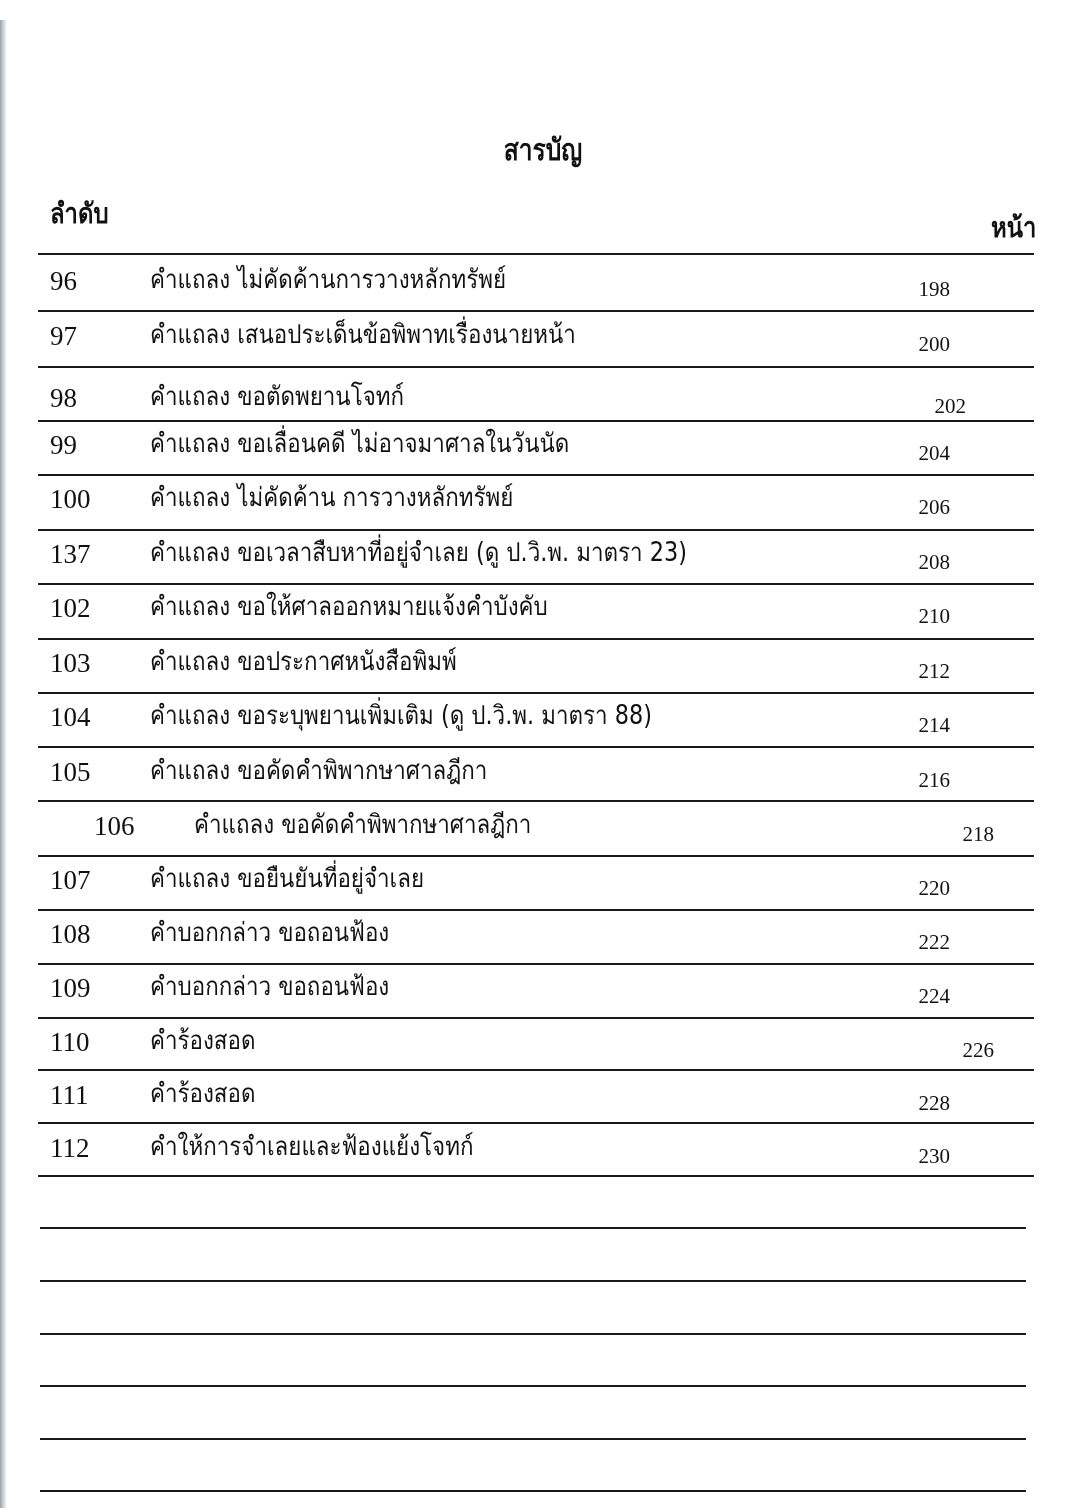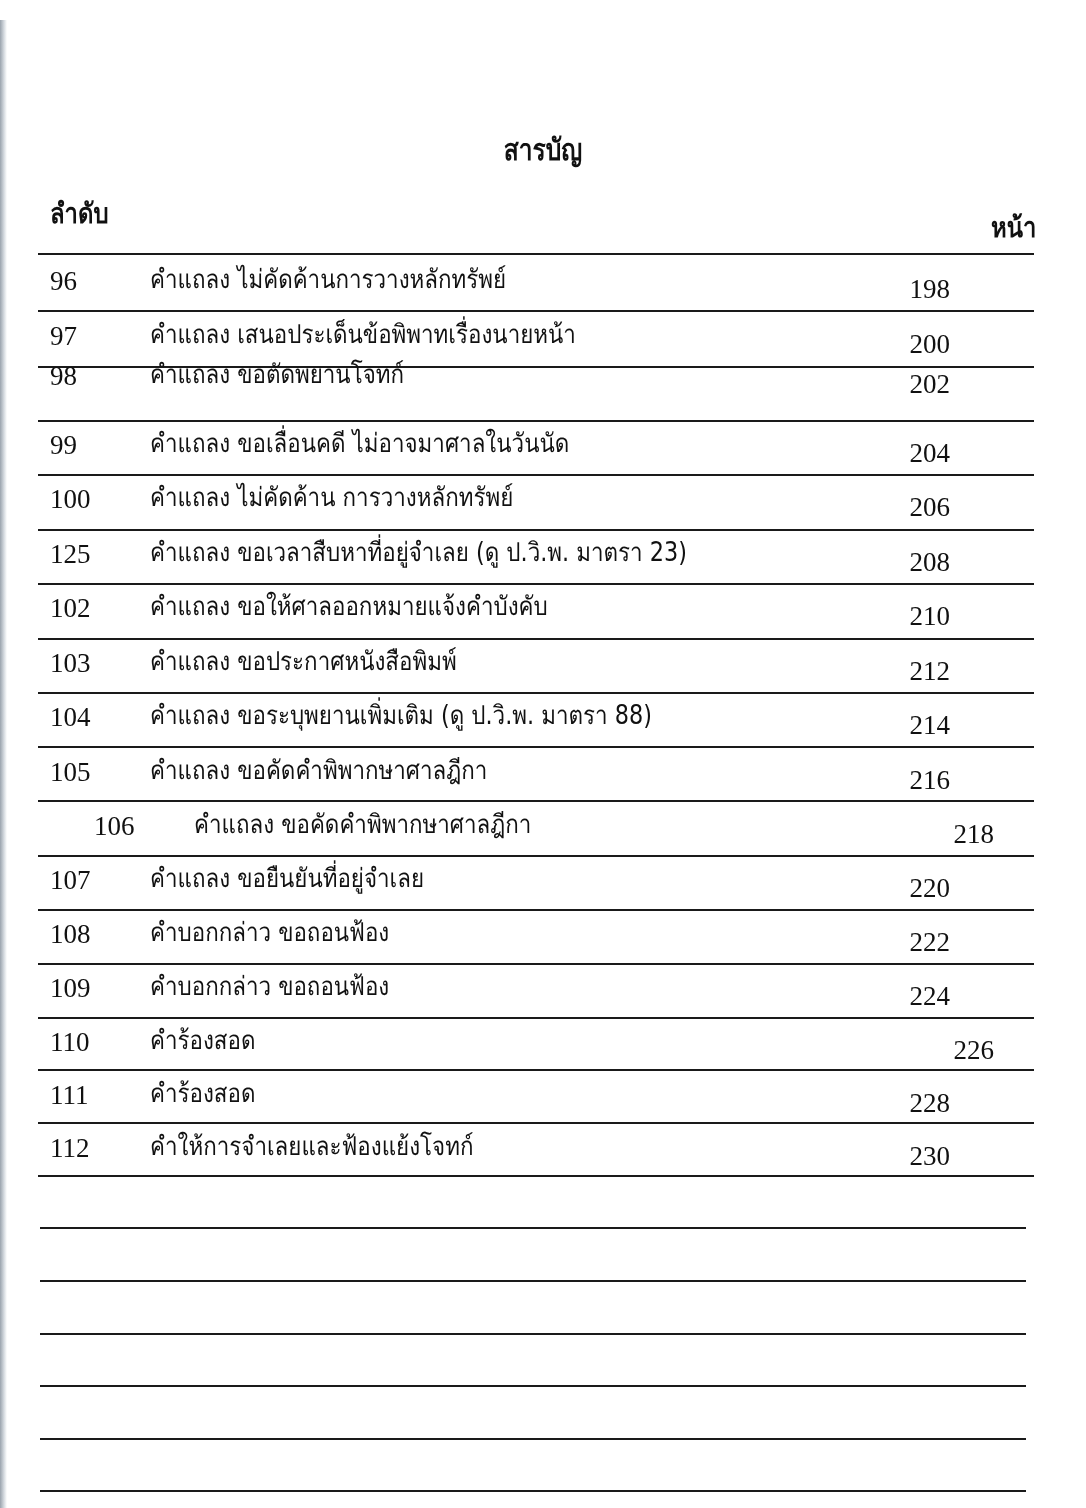--- a/index.html
+++ b/index.html
@@ -85,21 +85,21 @@
       font-size: 26px;
       line-height: 38px;
       white-space: nowrap;
       transform: scaleX(0.86);
       transform-origin: left center;
     }
     .row .page {
       position: absolute;
       right: 52px;
       top: 16px;
-      font-size: 27px;
+      font-size: 21px;
       line-height: 34px;
       text-align: right;
     }
   </style>
 </head>
 <body>
 
 <div class="page-edge"></div>
 
 <div class="title">สารบัญ</div>
@@ -118,21 +118,21 @@
   </div>
   <div class="rule" style="top:310px;"></div>
 
   <div class="row" style="top:311px;">
     <span class="num">97</span>
     <span class="label">คำแถลง เสนอประเด็นข้อพิพาทเรื่องนายหน้า</span>
     <span class="page">200</span>
   </div>
   <div class="rule" style="top:366px;"></div>
 
-  <div class="row" style="top:351px;">
+  <div class="row" style="top:373px;padding-left:16px;">
     <span class="num">98</span>
     <span class="label">คำแถลง ขอตัดพยานโจทก์</span>
     <span class="page">202</span>
   </div>
   <div class="rule" style="top:420px;"></div>
 
   <div class="row" style="top:420px;">
     <span class="num">99</span>
     <span class="label">คำแถลง ขอเลื่อนคดี ไม่อาจมาศาลในวันนัด</span>
     <span class="page">204</span>
@@ -140,21 +140,21 @@
   <div class="rule" style="top:474px;"></div>
 
   <div class="row" style="top:474px;">
     <span class="num">100</span>
     <span class="label">คำแถลง ไม่คัดค้าน การวางหลักทรัพย์</span>
     <span class="page">206</span>
   </div>
   <div class="rule" style="top:529px;"></div>
 
   <div class="row" style="top:529px;">
-    <span class="num">125</span>
+    <span class="num">137</span>
     <span class="label">คำแถลง ขอเวลาสืบหาที่อยู่จำเลย  (ดู ป.วิ.พ. มาตรา 23)</span>
     <span class="page">208</span>
   </div>
   <div class="rule" style="top:583px;"></div>
 
   <div class="row" style="top:583px;">
     <span class="num">102</span>
     <span class="label">คำแถลง ขอให้ศาลออกหมายแจ้งคำบังคับ</span>
     <span class="page">210</span>
   </div>

